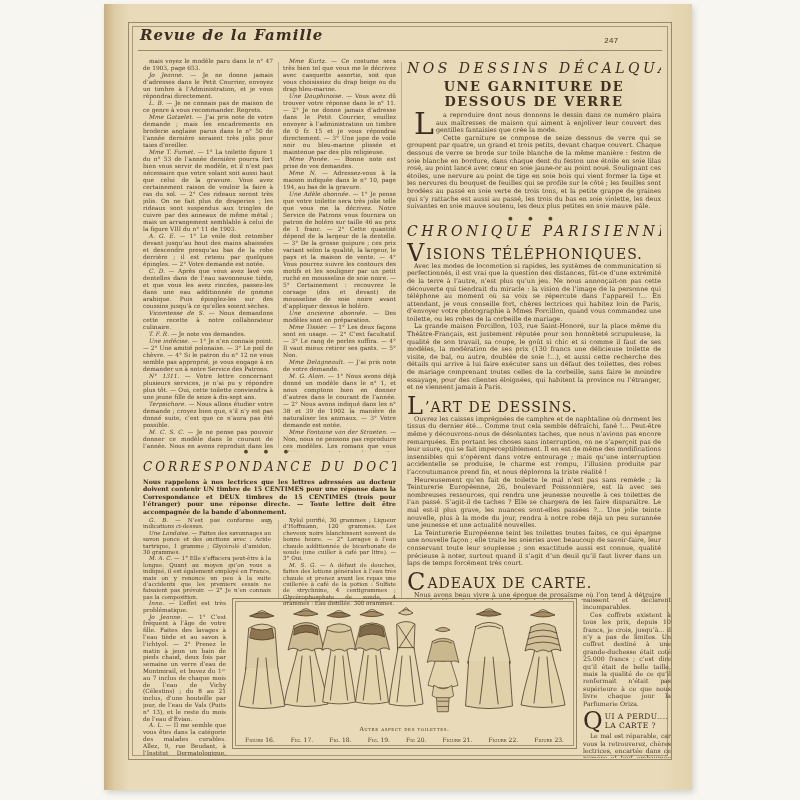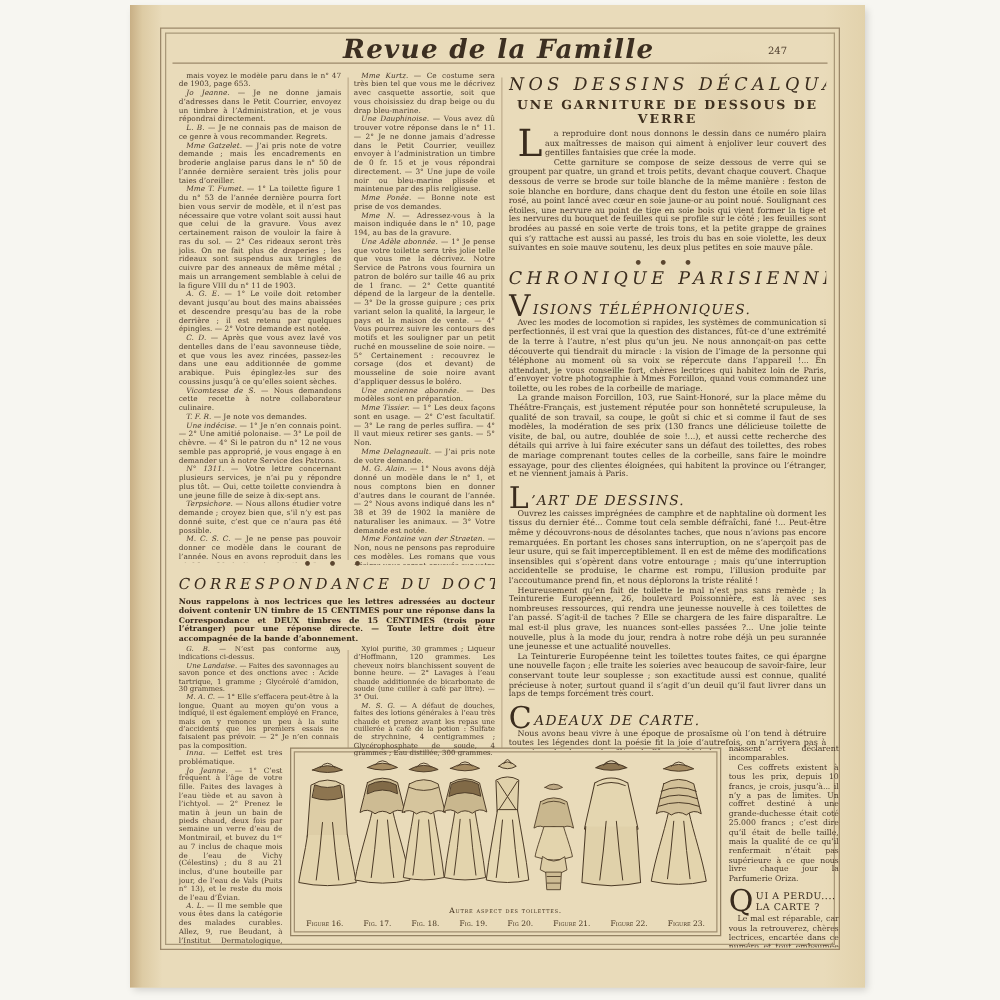--- a/index.html
+++ b/index.html
@@ -8,23 +8,23 @@
   .paper{position:absolute;left:104px;top:4px;width:588px;height:786px;
          background:#e9dbba;
          background-image:
            radial-gradient(circle at 82% 12%, rgba(150,110,55,.10), transparent 60px),
            radial-gradient(circle at 15% 70%, rgba(150,110,55,.08), transparent 70px),
            linear-gradient(90deg, #c8af85 0, #ddcba4 10px, #e9dbba 26px, #e9dbba 555px, #e2d2ac 100%);
          box-shadow:2px 3px 6px rgba(0,0,0,.15);}
   .frame{position:absolute;left:24px;top:18px;width:542px;height:736px;
          border:1px solid rgba(92,70,42,.55);}
   .frame::after{content:"";position:absolute;inset:3px;border:1px solid rgba(92,70,42,.45);}
-  .masthead{position:absolute;left:24px;top:22px;width:542px;text-align:center;
-            font-size:21px;font-style:italic;font-weight:bold;letter-spacing:1px;color:#3c2f21;}
-  .pagenum{position:absolute;left:500px;top:32px;width:36px;text-align:center;font-size:8px;color:#4a3a2a;}
+  .masthead{position:absolute;left:24px;top:22px;width:542px;
+            font-size:15px;font-style:italic;font-weight:bold;letter-spacing:1px;color:#3c2f21;padding-left:12px;}
+  .pagenum{position:absolute;left:500px;top:32px;width:36px;text-align:left;font-size:8px;color:#4a3a2a;font-family:Liberation Mono, monospace;}
   .headrule{position:absolute;left:34px;top:46px;width:524px;border-top:1px solid rgba(92,70,42,.55);}
   .vrule{position:absolute;width:1px;background:rgba(92,70,42,.30);}
   #ruleA{left:174px;top:58px;height:386px;}
   #ruleB{left:297px;top:58px;height:536px;}
   #ruleC{left:174px;top:516px;height:78px;}
 
   .col{position:absolute;overflow:hidden;text-align:justify;}
   #col1{left:39px;top:54px;width:130px;height:392px;}
   #col2{left:179px;top:54px;width:113px;height:394px;}
   .qa{margin:0;font-size:5.9px;line-height:7px;text-indent:6px;}
@@ -43,25 +43,25 @@
   #docA{left:39px;top:513px;width:128px;height:88px;}
   #docB{left:179px;top:513px;width:113px;height:88px;}
   #docA .qa,#docB .qa{font-size:5.6px;line-height:6.4px;}
   #docA2{left:39px;top:596px;width:83px;height:156px;}
   #docA2 .qa{font-size:5.8px;line-height:6.8px;}
 
   #rightcol{left:303px;top:54px;width:254px;height:542px;}
   #rightcol p,.rn p{margin:0;font-size:6.4px;line-height:7.6px;text-indent:7px;text-align:justify;}
   #rightcol h2{margin:2px 0 3px;font-size:14px;font-style:italic;font-weight:500;letter-spacing:3.5px;
                text-align:center;color:#3a2c1e;white-space:nowrap;}
-  #rightcol h3{margin:0 0 3px;font-size:10px;font-weight:bold;letter-spacing:1.6px;text-align:center;color:#3f301f;}
+  #rightcol h3{margin:0 0 3px;font-size:13px;font-weight:bold;letter-spacing:1.6px;text-align:center;color:#3f301f;}
   #rightcol .orn{font-size:5px;letter-spacing:7px;margin:4px 0 2px;}
   .dc{float:left;font-size:24px;line-height:19px;padding-right:2px;color:#3a2c1e;}
   .dc.big{font-size:30px;line-height:23px;}
-  .subhead{font-style:italic;font-size:11px;letter-spacing:1px;color:#3a2c1e;}
+  .subhead{font-size:14px;letter-spacing:1px;color:#3a2c1e;}
   .subsec{margin-top:5px;}
   .qhead{display:inline-block;font-size:7.5px;letter-spacing:.5px;line-height:9px;color:#3a2c1e;}
 
   #rightnarrow{left:479px;top:592px;width:88px;height:162px;}
   .rn p{font-size:6.2px;line-height:7.4px;}
 
   #figbox{position:absolute;left:128px;top:594px;width:343px;height:149px;
           border:1px solid rgba(92,70,42,.6);margin:0;}
   #figbox::after{content:"";position:absolute;inset:2px;border:1px solid rgba(92,70,42,.5);pointer-events:none;}
   #figbox svg{position:absolute;left:3px;top:3px;}

